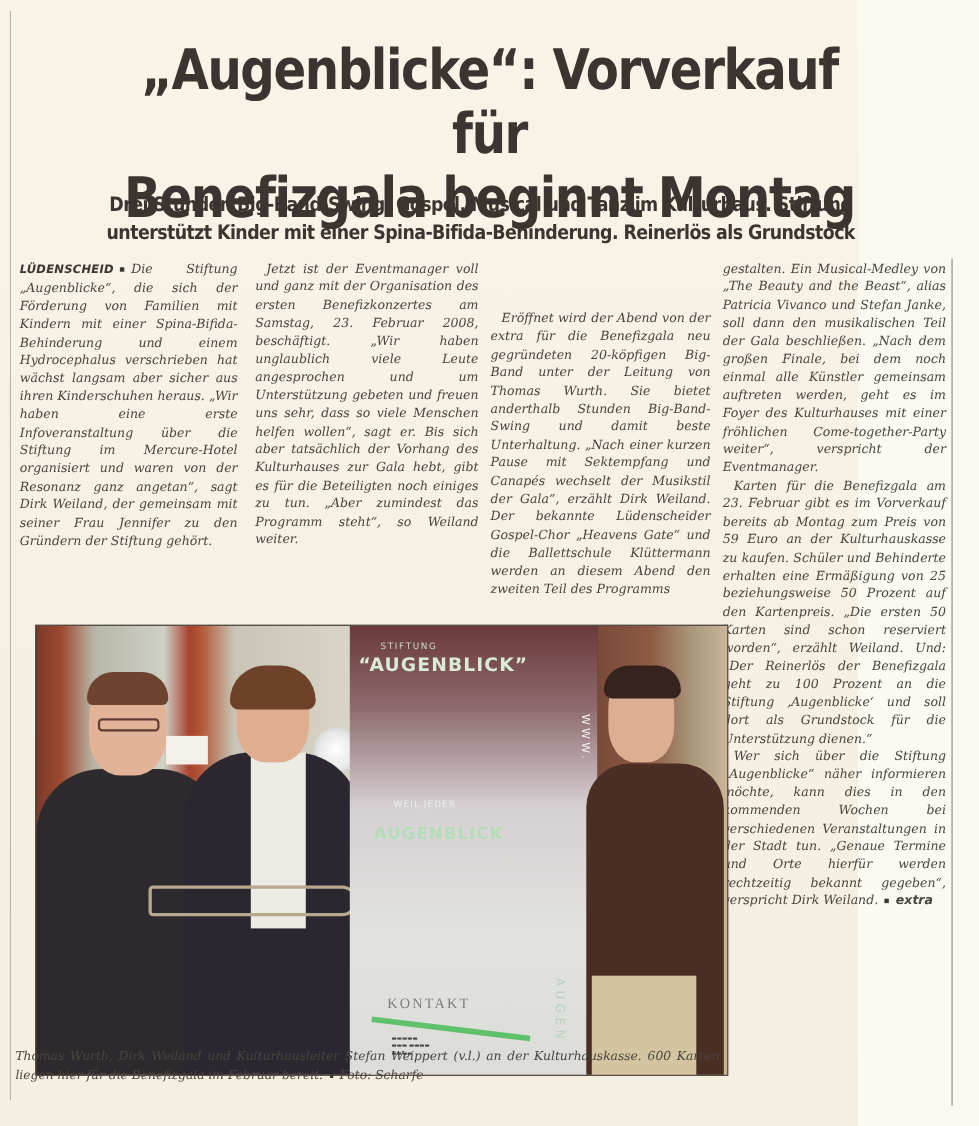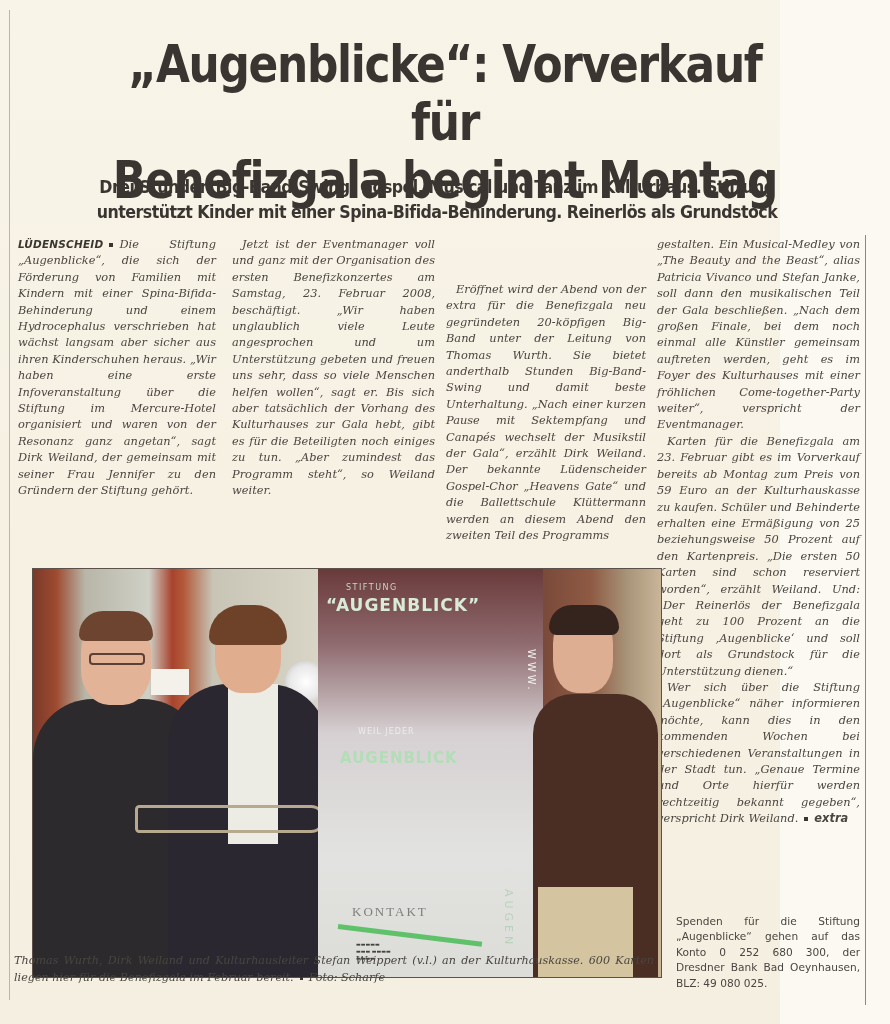--- a/index.html
+++ b/index.html
@@ -131,21 +131,20 @@
   <div class="col col3">
     <p class="indent">Eröffnet wird der Abend von der extra für die Benefizgala neu gegründeten 20-köpfigen Big-Band unter der Leitung von Thomas Wurth. Sie bietet anderthalb Stunden Big-Band-Swing und damit beste Unterhaltung. „Nach einer kurzen Pause mit Sektempfang und Canapés wechselt der Musikstil der Gala“, erzählt Dirk Weiland. Der bekannte Lüdenscheider Gospel-Chor „Heavens Gate“ und die Ballettschule Klüttermann werden an diesem Abend den zweiten Teil des Programms</p>
   </div>
 
   <div class="col col4">
     <p>gestalten. Ein Musical-Medley von „The Beauty and the Beast“, alias Patricia Vivanco und Stefan Janke, soll dann den musikalischen Teil der Gala beschließen. „Nach dem großen Finale, bei dem noch einmal alle Künstler gemeinsam auftreten werden, geht es im Foyer des Kulturhauses mit einer fröhlichen Come-together-Party weiter“, verspricht der Eventmanager.</p>
     <p class="indent">Karten für die Benefizgala am 23. Februar gibt es im Vorverkauf bereits ab Montag zum Preis von 59 Euro an der Kulturhauskasse zu kaufen. Schüler und Behinderte erhalten eine Ermäßigung von 25 beziehungsweise 50 Prozent auf den Kartenpreis. „Die ersten 50 Karten sind schon reserviert worden“, erzählt Weiland. Und: „Der Reinerlös der Benefizgala geht zu 100 Prozent an die Stiftung ‚Augenblicke‘ und soll dort als Grundstock für die Unterstützung dienen.“</p>
     <p class="indent"><span>Wer sich über die Stiftung „Augenblicke“ näher informieren möchte, kann dies in den kommenden Wochen bei verschiedenen Veranstaltungen in der Stadt tun. „Genaue Termine und Orte hierfür werden rechtzeitig bekannt gegeben“, verspricht Dirk Weiland.</span><span class="bullet"></span><span class="signature">extra</span></p>
   </div>
 
-  <div class="donation">Spenden für die Stiftung „Augenblicke“ gehen auf das Konto 0 252 680 300, der Dresdner Bank Bad Oeynhausen, BLZ: 49 080 025.</div>
 
   <div class="photo">
     <div class="bg-left"></div>
     <div class="bg-right"></div>
     <div class="sign"></div>
     <div class="lamp"></div>
 
     <div class="person p1-body"></div>
     <div class="person p1-head"></div>
     <div class="person p1-hair"></div>

